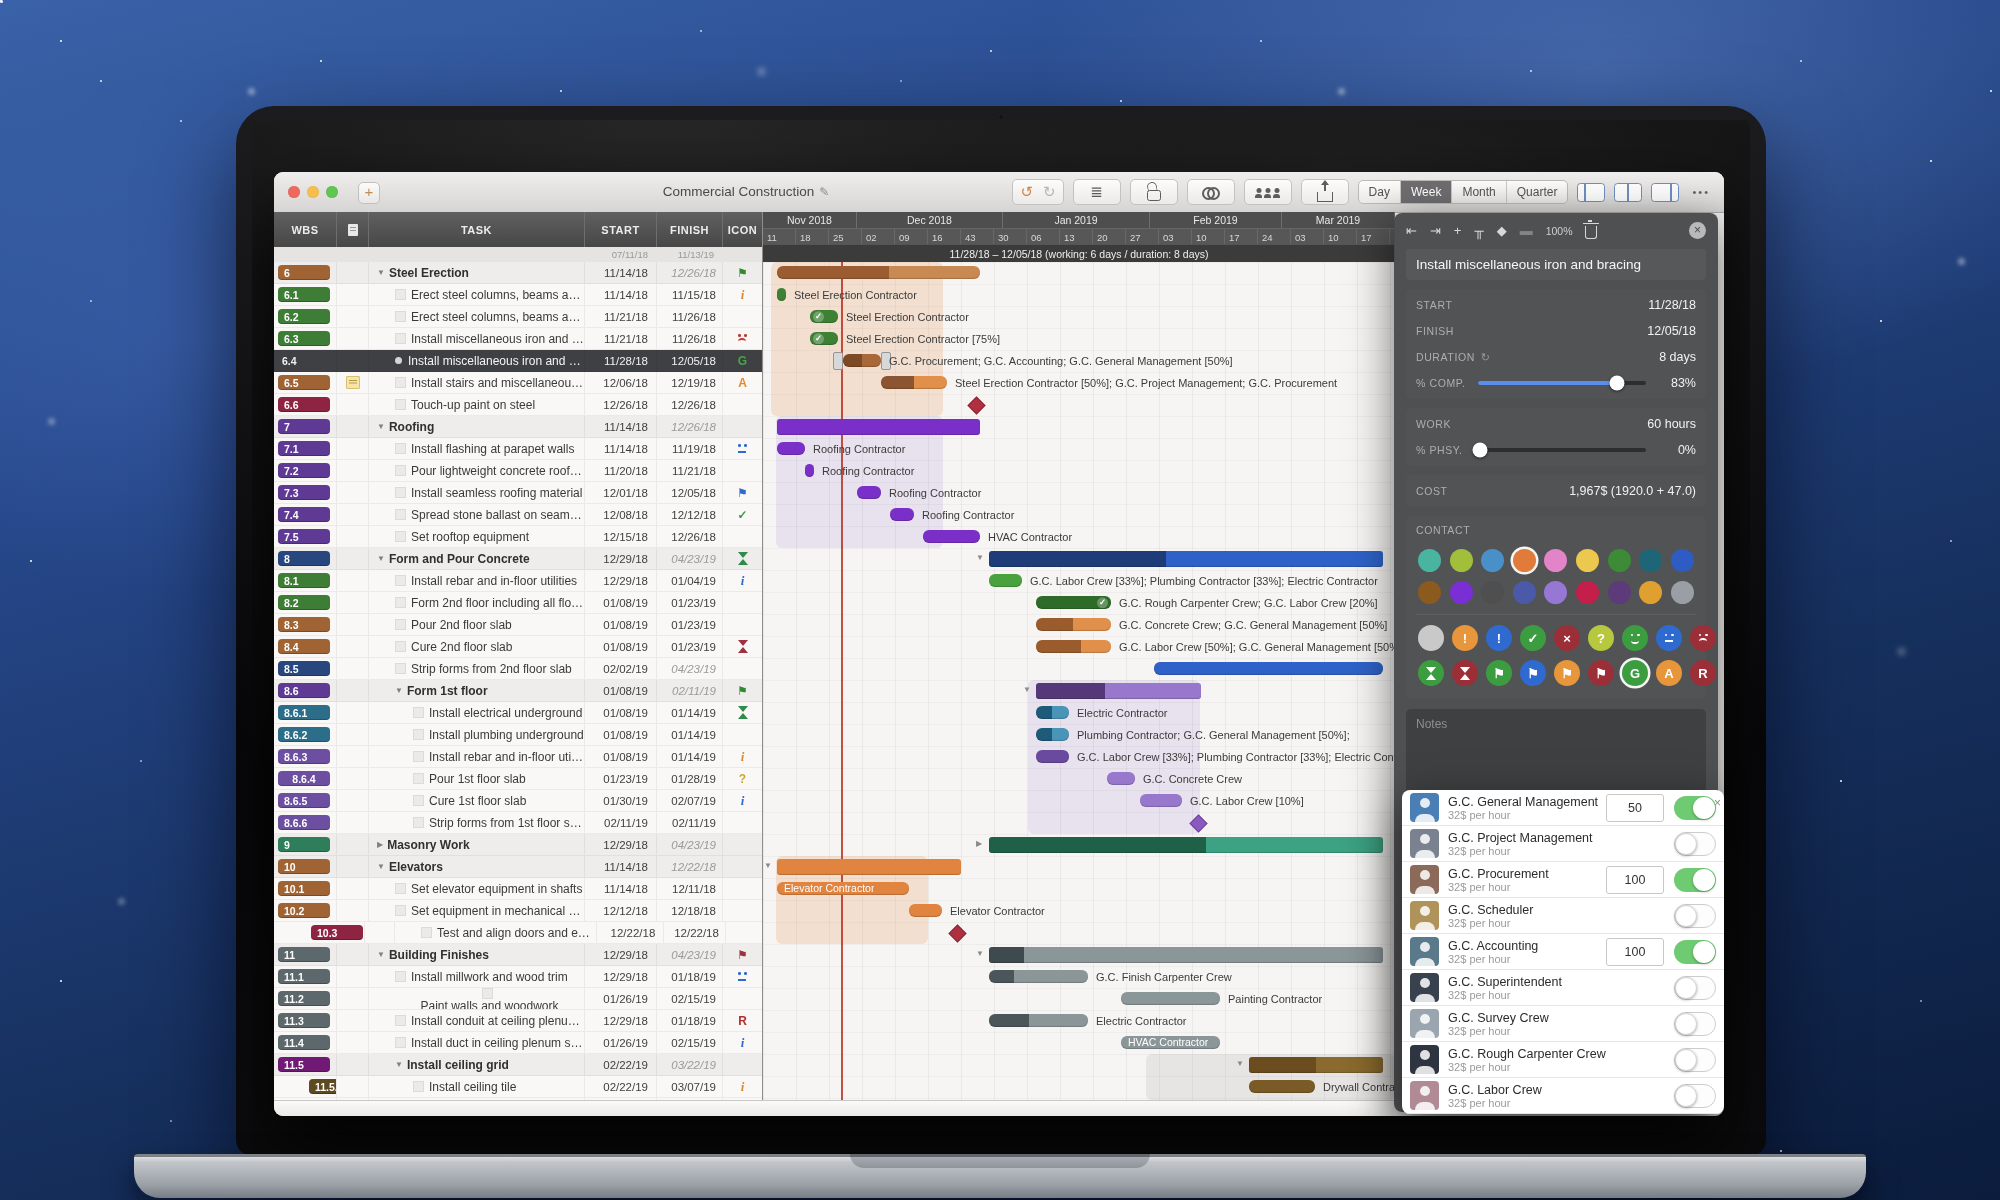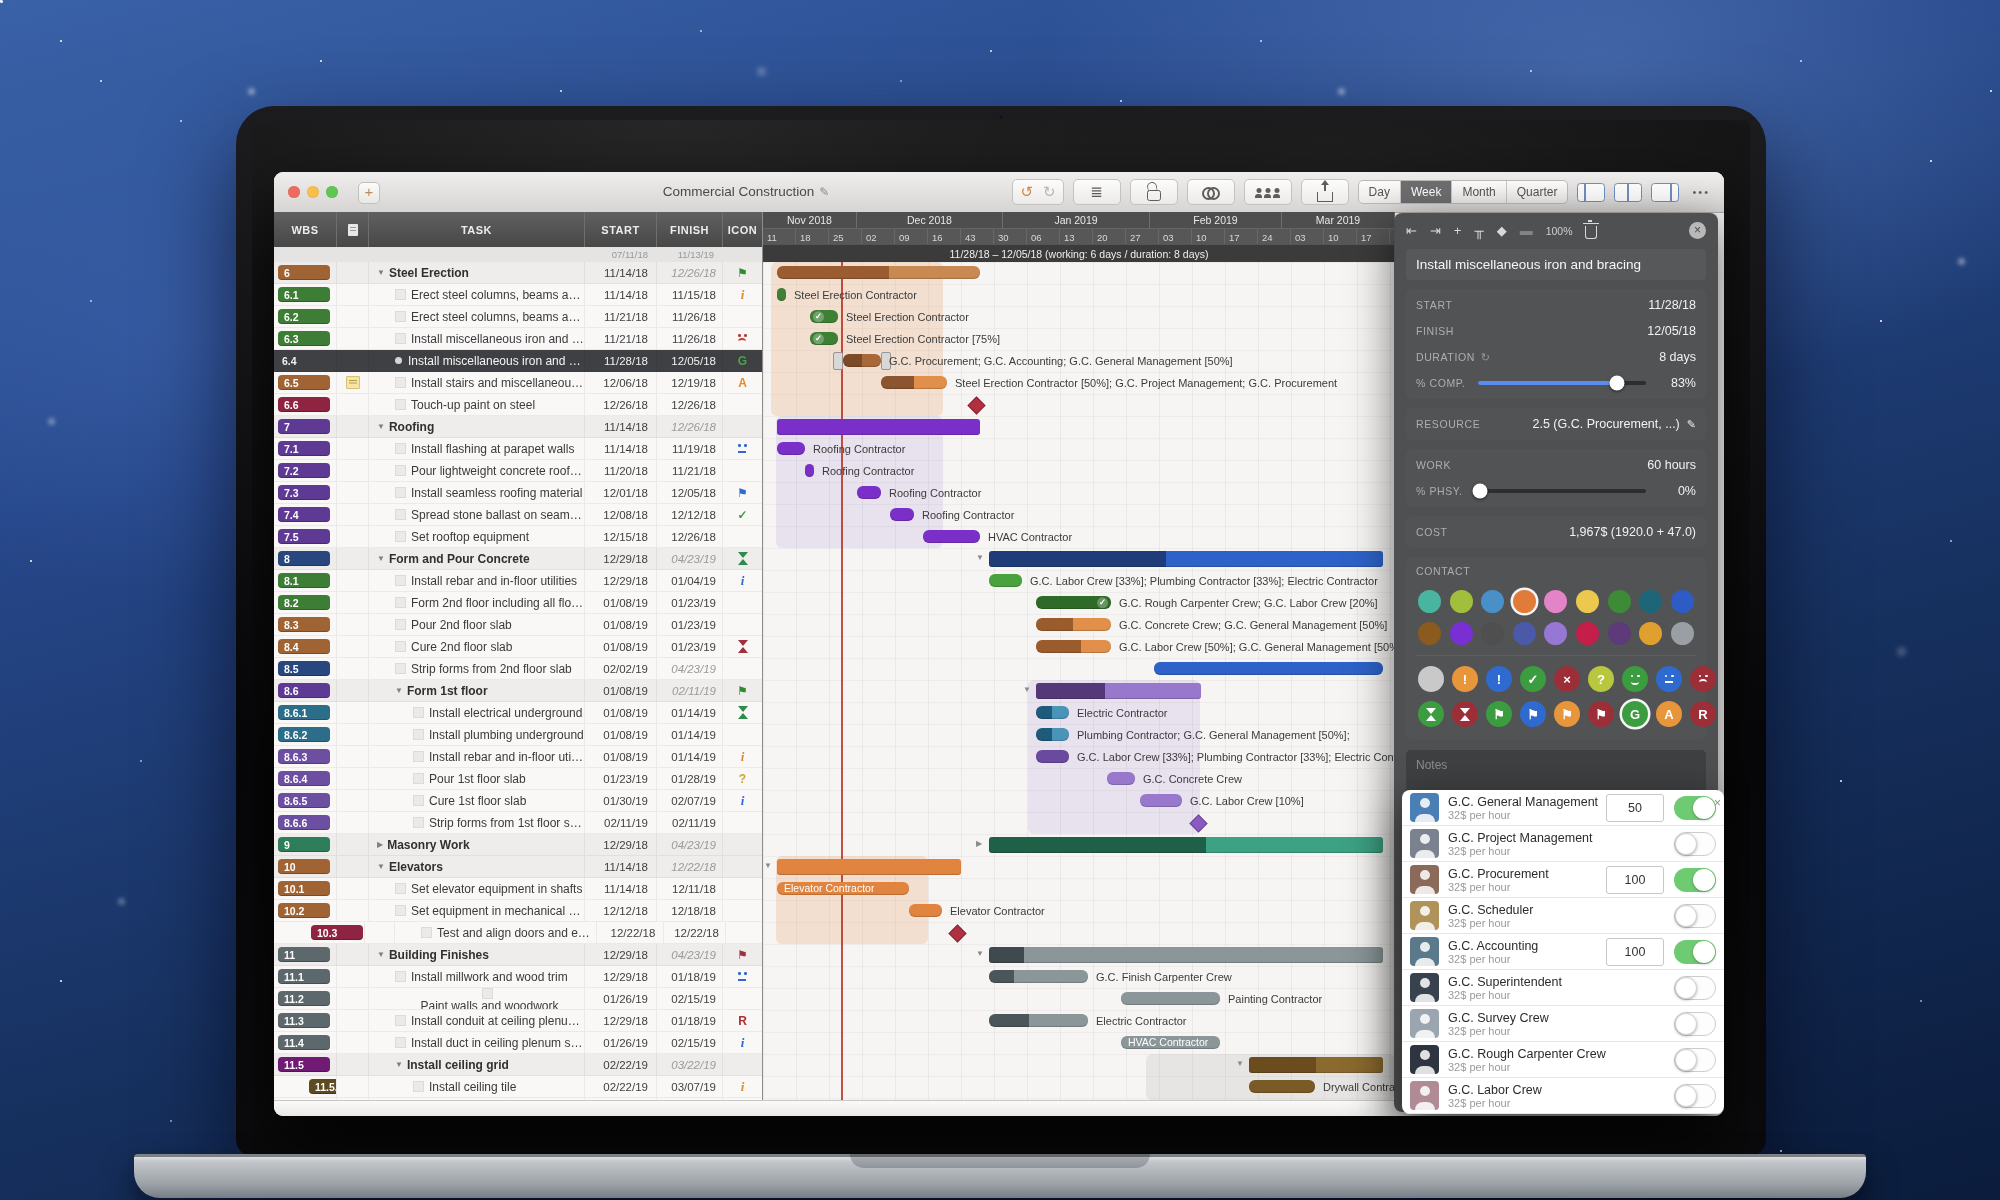--- a/index.html
+++ b/index.html
@@ -713,21 +713,21 @@
             </div>
             <div class="tc c-fin">
               <span class="datev">01/14/19</span>
             </div>
             <div class="tc c-icon">
               <span class="ic-i" style="color: rgb(224, 138, 48);">i</span>
             </div>
           </div>
           <div class="trow">
             <div class="tc c-wbs" style="border-left: none;">
-              <span class="badge" style="background: rgb(108, 79, 160);">8.6.4</span>
+              <span class="badge" style="background: rgb(108, 79, 160); text-align: center;">8.6.4</span>
             </div>
             <div class="tc c-doc"></div>
             <div class="tc c-task" style="padding-left: 44px;">
               <span class="ghost"></span>
               <span class="tname">Pour 1st floor slab</span>
             </div>
             <div class="tc c-start">
               <span class="datev">01/23/19</span>
             </div>
             <div class="tc c-fin">
@@ -1152,27 +1152,20 @@
               <span class="sync">↻</span>
               <span class="ival">8 days</span>
             </div>
           <div class="irow">
               <span class="ilab">% COMP.</span>
             <span class="slider">
                 <span class="fill" id="compfill" style="width: 83%;"></span>
                 <span class="knob" id="compknob" style="left: 83%;"></span>
               </span>
             <span class="sl-val">83%</span>
-            </div>
-        </div>
-        <div class="ibox">
-          <div class="irow">
-              <span class="ilab">RESOURCE</span>
-              <span class="ival">2.5 (G.C. Procurement, ...)</span>
-              <span class="pen2">✎</span>
             </div>
         </div>
         <div class="ibox">
           <div class="irow">
               <span class="ilab">WORK</span>
               <span class="ival">60 hours</span>
             </div>
           <div class="irow">
               <span class="ilab">% PHSY.</span>
             <span class="slider">

